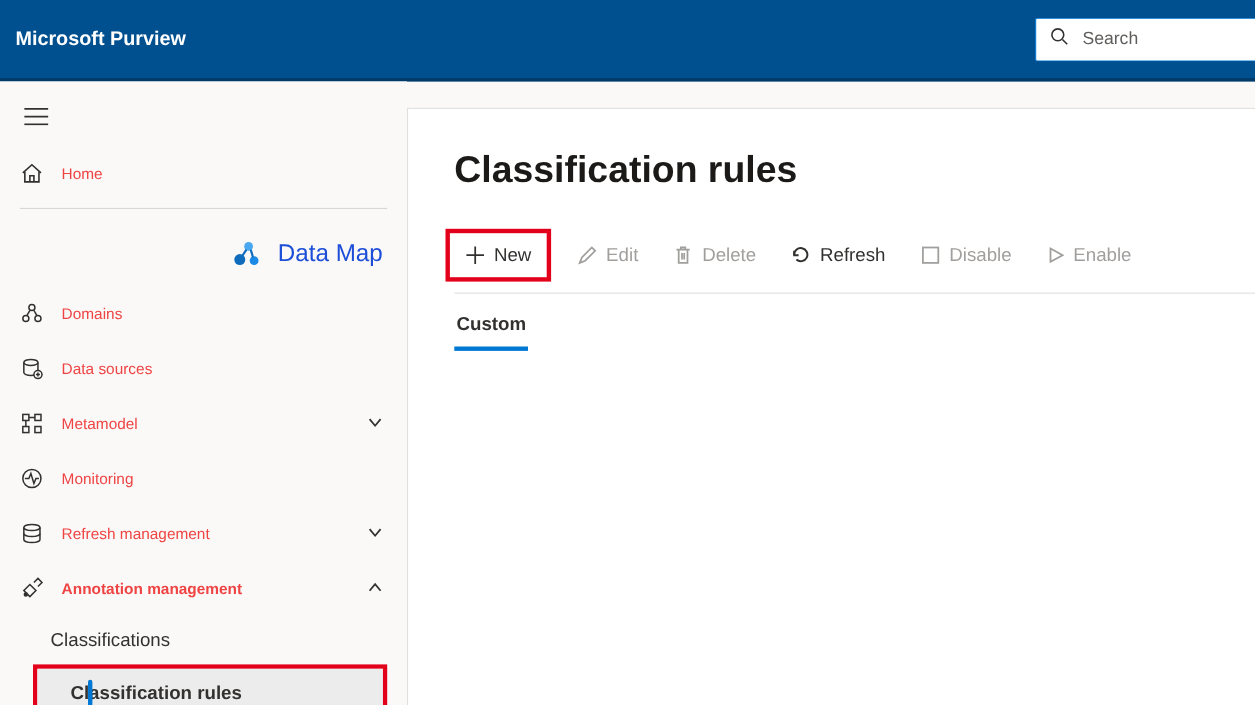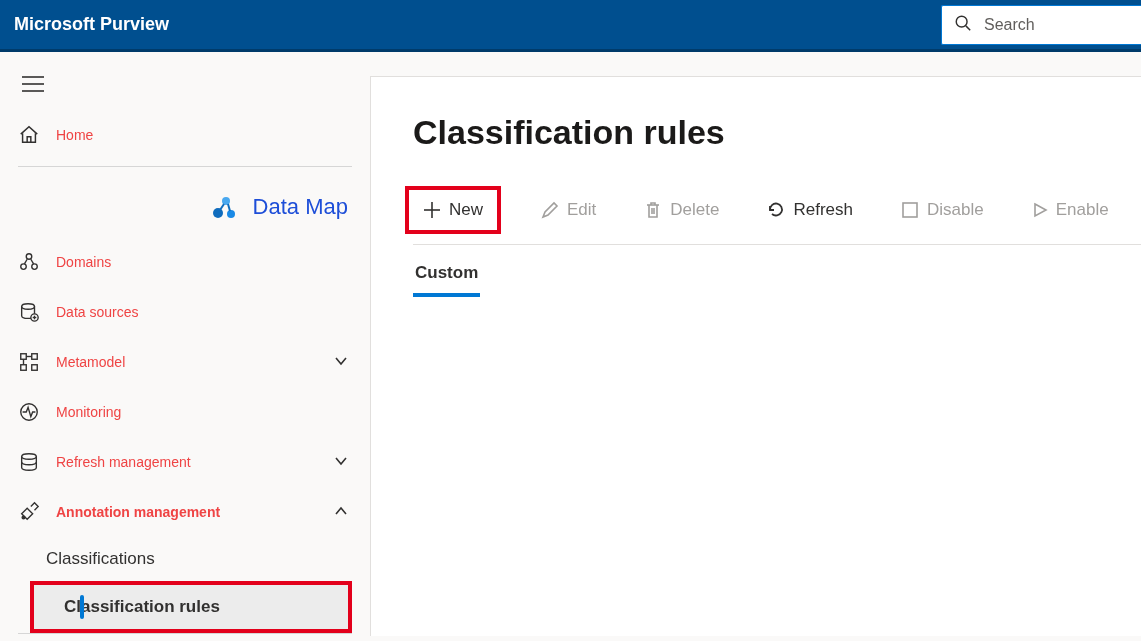--- a/index.html
+++ b/index.html
@@ -1,19 +1,19 @@
 <!DOCTYPE html>
 <html><head>
   <meta charset="utf-8">
   <style>
     * { box-sizing: border-box; margin: 0; padding: 0; }
     html, body { width: 1141px; height: 641px; font-family: "Segoe UI", Arial, sans-serif; overflow: hidden; background: #faf9f8; }
     
     .header {
-      height: 52px;
+      height: 74px;
       background: #004f8f;
       display: flex;
       align-items: center;
       padding: 0 14px;
       color: #fff;
       border-bottom: 3px solid #003b6a;
     }
     .header .brand { font-size: 18px; font-weight: 600; flex: 0 0 auto; }
     .header .spacer { flex: 1; }
     .search-wrap {
@@ -66,21 +66,21 @@
     .highlight-red { border: 4px solid #e3001b; }
     .sub-highlight-wrap { margin: 0 18px 0 30px; }
     
     .main {
       flex: 1; background: #fff; margin: 24px 0 0 0;
       border-left: 1px solid #e1dfdd; border-top: 1px solid #e1dfdd;
       padding: 36px 0 0 42px; overflow: hidden;
     }
     .page-title { font-size: 34px; font-weight: 700; color: #1b1a19; margin-bottom: 34px; }
     .toolbar {
-      display: flex; align-items: center; gap: 32px;
+      display: flex; align-items: center; gap: 16px;
       border-bottom: 1px solid #e1dfdd; padding-bottom: 10px;
       padding-right: 40px;
     }
     .tool-btn {
       display: inline-flex; align-items: center; gap: 8px;
       font-size: 17px; color: #323130; padding: 6px 8px; cursor: pointer;
       background: none; border: none;
     }
     .tool-btn.disabled { color: #a19f9d; cursor: default; }
     .tool-btn svg { display: block; }

